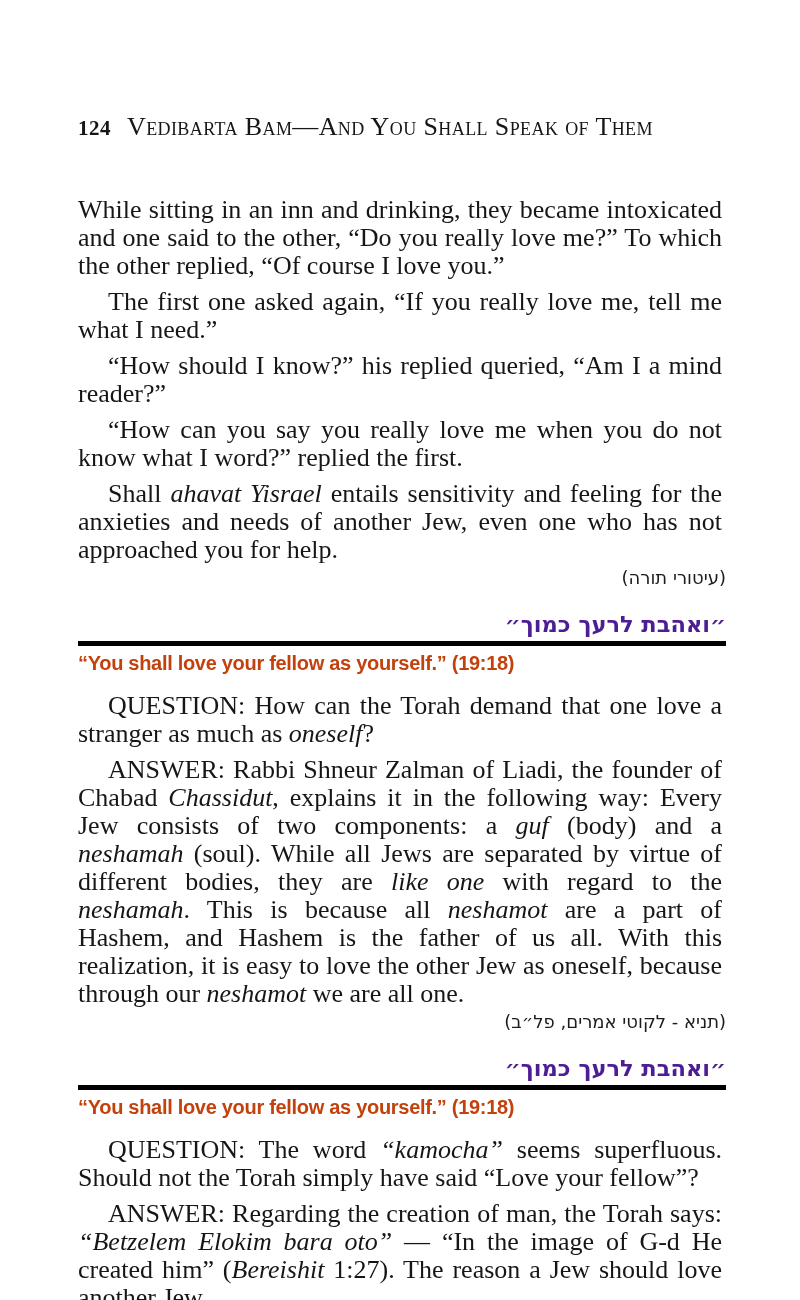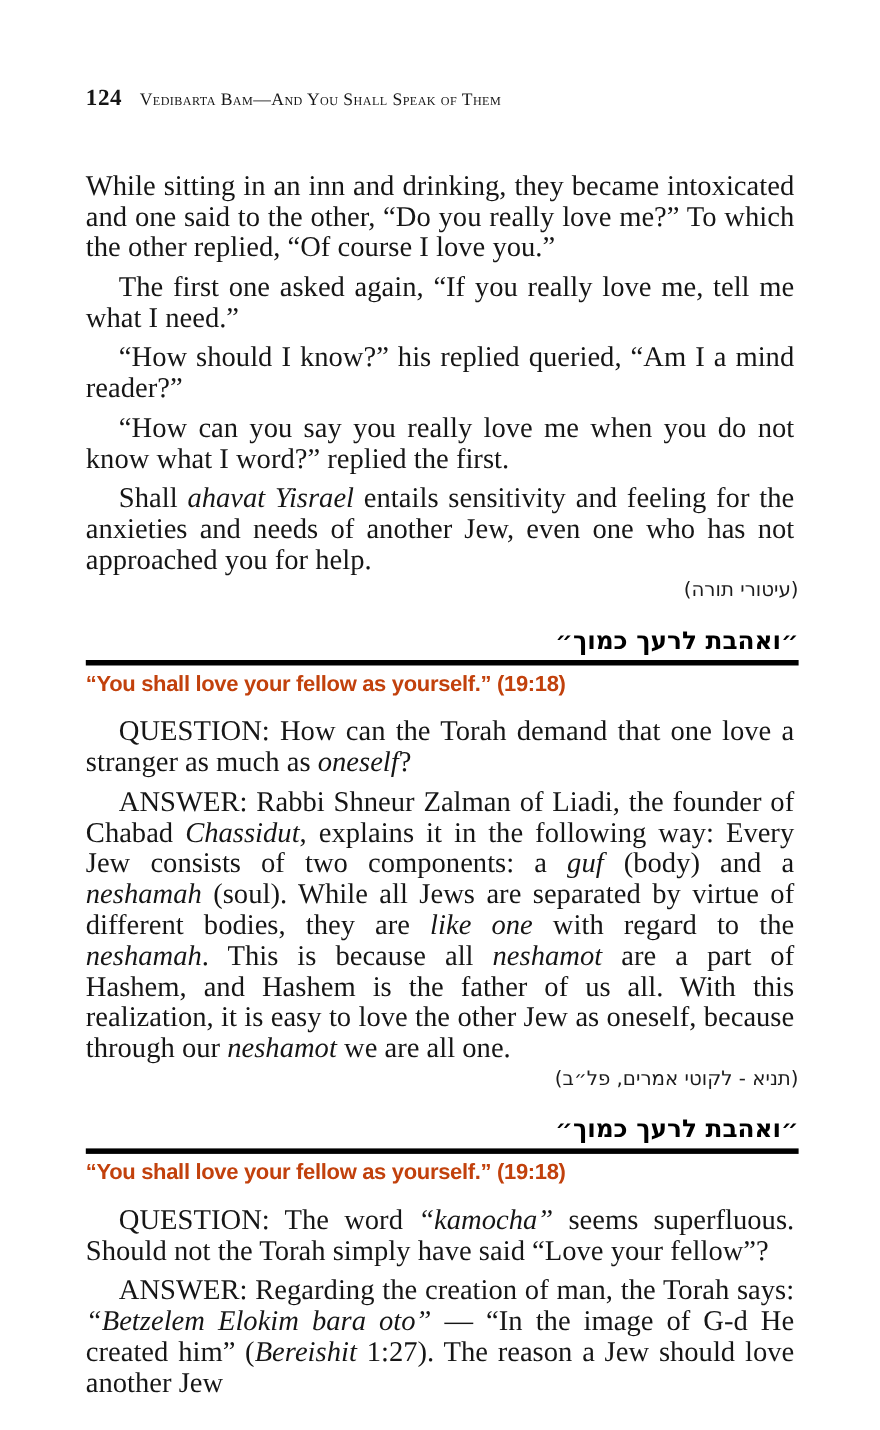--- a/index.html
+++ b/index.html
@@ -21,22 +21,23 @@
     margin-bottom: 54px;
     white-space: nowrap;
   }
   .page-number {
     font-weight: bold;
     font-size: 21px;
     letter-spacing: 0.5px;
   }
   .running-title {
     font-variant: small-caps;
-    font-size: 16px;
+    font-size: 26px;
     letter-spacing: 0.4px;
+    margin-top: 36px;
   }
   .content { width: 648px; }
   .para {
     margin: 0 4px 8px 0;
     font-size: 26px;
     line-height: 28px;
     text-align: justify;
     text-justify: inter-word;
   }
   .para.indent { text-indent: 30px; }
@@ -51,21 +52,21 @@
     color: #1c1c1c;
   }
   .section-header { margin: 22px 0 16px 0; }
   .section-title-hebrew {
     direction: rtl;
     text-align: right;
     font-family: "DejaVu Sans", sans-serif;
     font-weight: bold;
     font-size: 22.5px;
     line-height: 28px;
-    color: #000000;
+    color: #4c1d95;
   }
   .section-rule {
     height: 5px;
     background: #000000;
     margin: 3px 0 4px 0;
   }
   .section-title-translation {
     font-family: "Liberation Sans", sans-serif;
     font-weight: bold;
     font-size: 20px;

